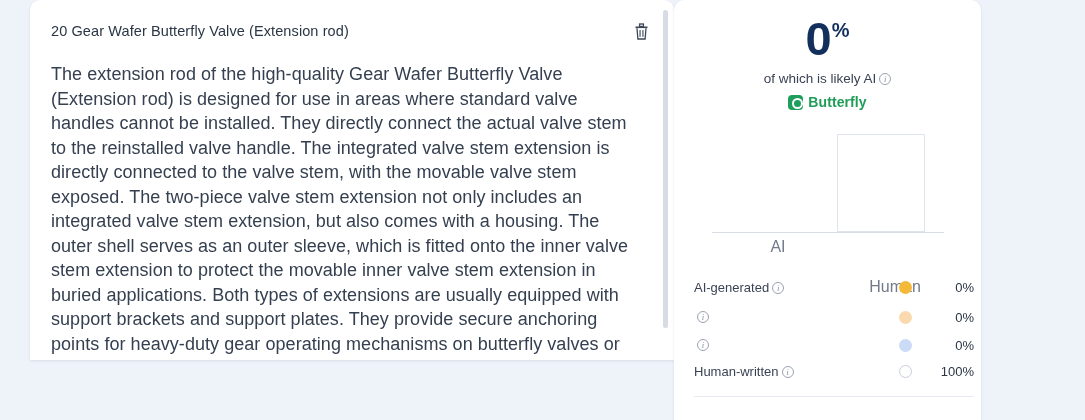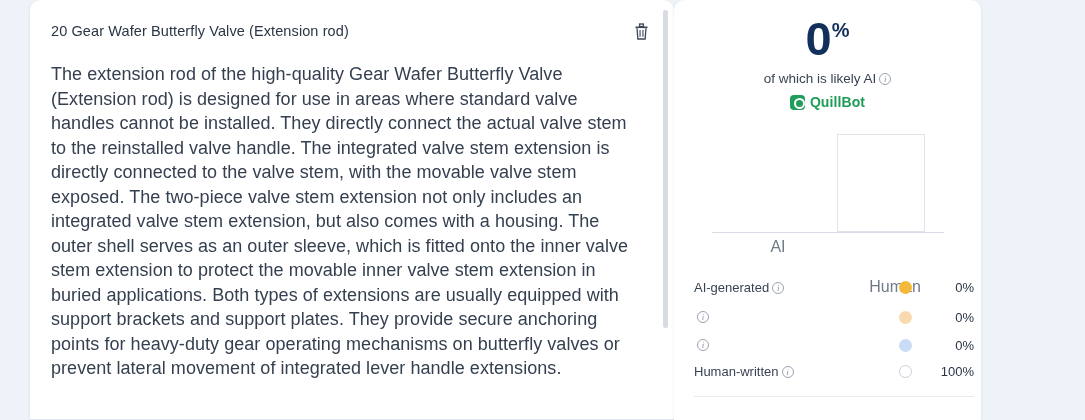--- a/index.html
+++ b/index.html
@@ -12,21 +12,21 @@
   }
   .page {
     position: relative;
     width: 1085px; height: 420px;
     background: #eef2f9;
   }
   
   .doc-card {
     position: absolute;
     left: 30px; top: 0;
-    width: 644px; height: 419px;
+    width: 644px; height: 360px;
     background: #ffffff;
     border-radius: 10px 10px 0 0;
     box-shadow: 0 1px 3px rgba(30,40,70,0.10);
     overflow: hidden;
   }
   .doc-title-row {
     position: absolute;
     left: 0; top: 0;
     width: 644px; height: 62px;
     display: flex;
@@ -271,21 +271,21 @@
     <div class="score-wrap">
       <span class="score-num">0</span><span class="score-pct">%</span>
     </div>
 
     <div class="score-caption">
       <span>of which is likely AI</span><span class="info-i">i</span>
     </div>
 
     <div class="brand-row">
       <span class="brand-logo"></span>
-      <span class="brand-name">QuillBot</span>
+      <span class="brand-name">Butterfly</span>
     </div>
   </div>
 
   <div class="chart">
     <div class="chart-plot">
       <div class="bar ai"></div>
       <div class="bar human"></div>
     </div>
     <div class="chart-labels">
       <span class="lbl-ai">AI</span>

